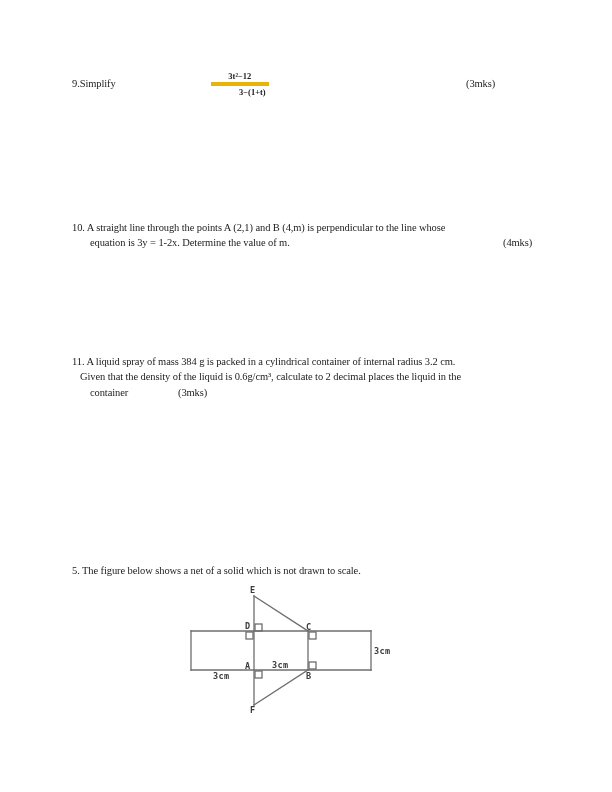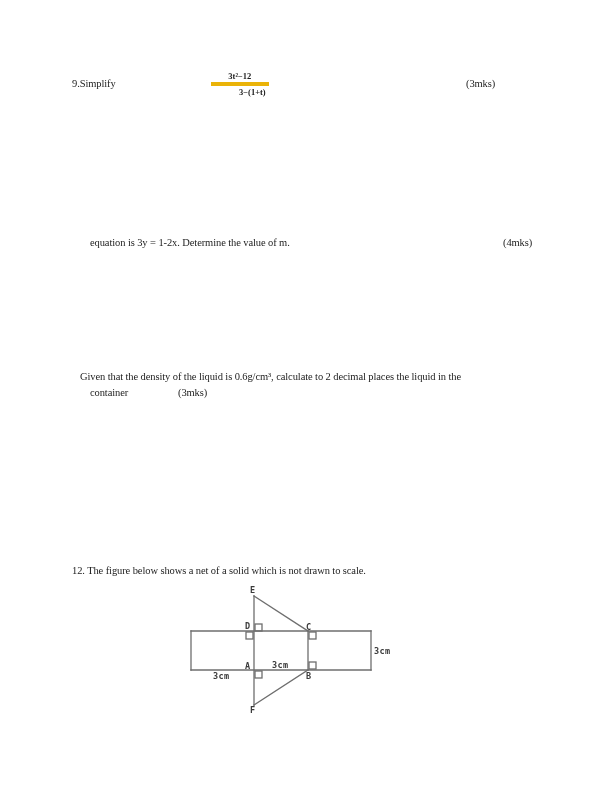--- a/index.html
+++ b/index.html
@@ -37,28 +37,30 @@
 
 <div class="page">
 
   <span class="t" style="left:72px; top:78px;">9.Simplify</span>
   <div class="fraction" style="left:211px; top:71px;">
     <span class="frac-num">3t²−12</span>
     <span class="frac-den">3−(1+t)</span>
   </div>
   <span class="t" style="left:466px; top:78px;">(3mks)</span>
 
+  <span class="t" style="left:72px; top:222px;">10. A straight line through the points A (2,1) and B (4,m) is perpendicular to the line whose</span>
   <span class="t" style="left:90px; top:237px;">equation is 3y = 1-2x. Determine the value of m.</span>
   <span class="t" style="left:503px; top:237px;text-align:center;">(4mks)</span>
 
+  <span class="t" style="left:72px; top:356px;">11. A liquid spray of mass 384 g is packed in a cylindrical container of internal radius 3.2 cm.</span>
   <span class="t" style="left:80px; top:371px;">Given that the density of the liquid is 0.6g/cm³, calculate to 2 decimal places the liquid in the</span>
   <span class="t" style="left:90px; top:387px;">container</span>
   <span class="t" style="left:178px; top:387px;">(3mks)</span>
 
-  <span class="t" style="left:72px; top:565px;">12. The figure below shows a net of a solid which is not drawn to scale.</span>
+  <span class="t" style="left:72px; top:565px;">5. The figure below shows a net of a solid which is not drawn to scale.</span>
 
   <div class="figure">
     <svg width="230" height="140" viewBox="0 0 230 140">
       <g fill="none" stroke="var(--line)" stroke-width="1.3" stroke-linecap="square">
 
         <line x1="11" y1="48" x2="191" y2="48"></line>
         <line x1="11" y1="87" x2="191" y2="87"></line>
         <line x1="11" y1="48" x2="11" y2="87"></line>
         <line x1="128" y1="48" x2="128" y2="87"></line>
         <line x1="191" y1="48" x2="191" y2="87"></line>

